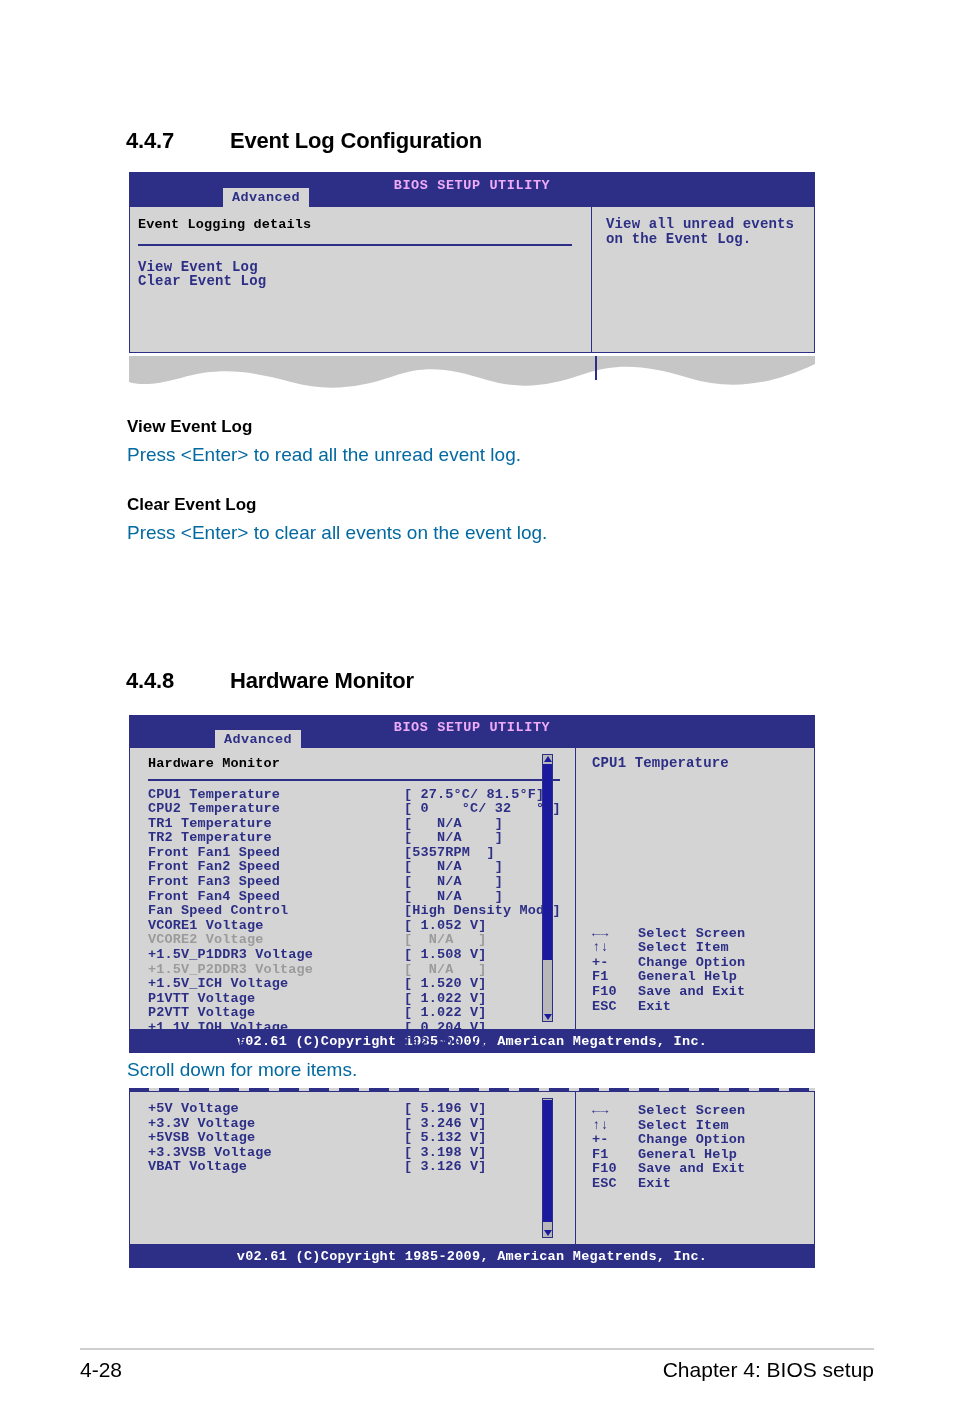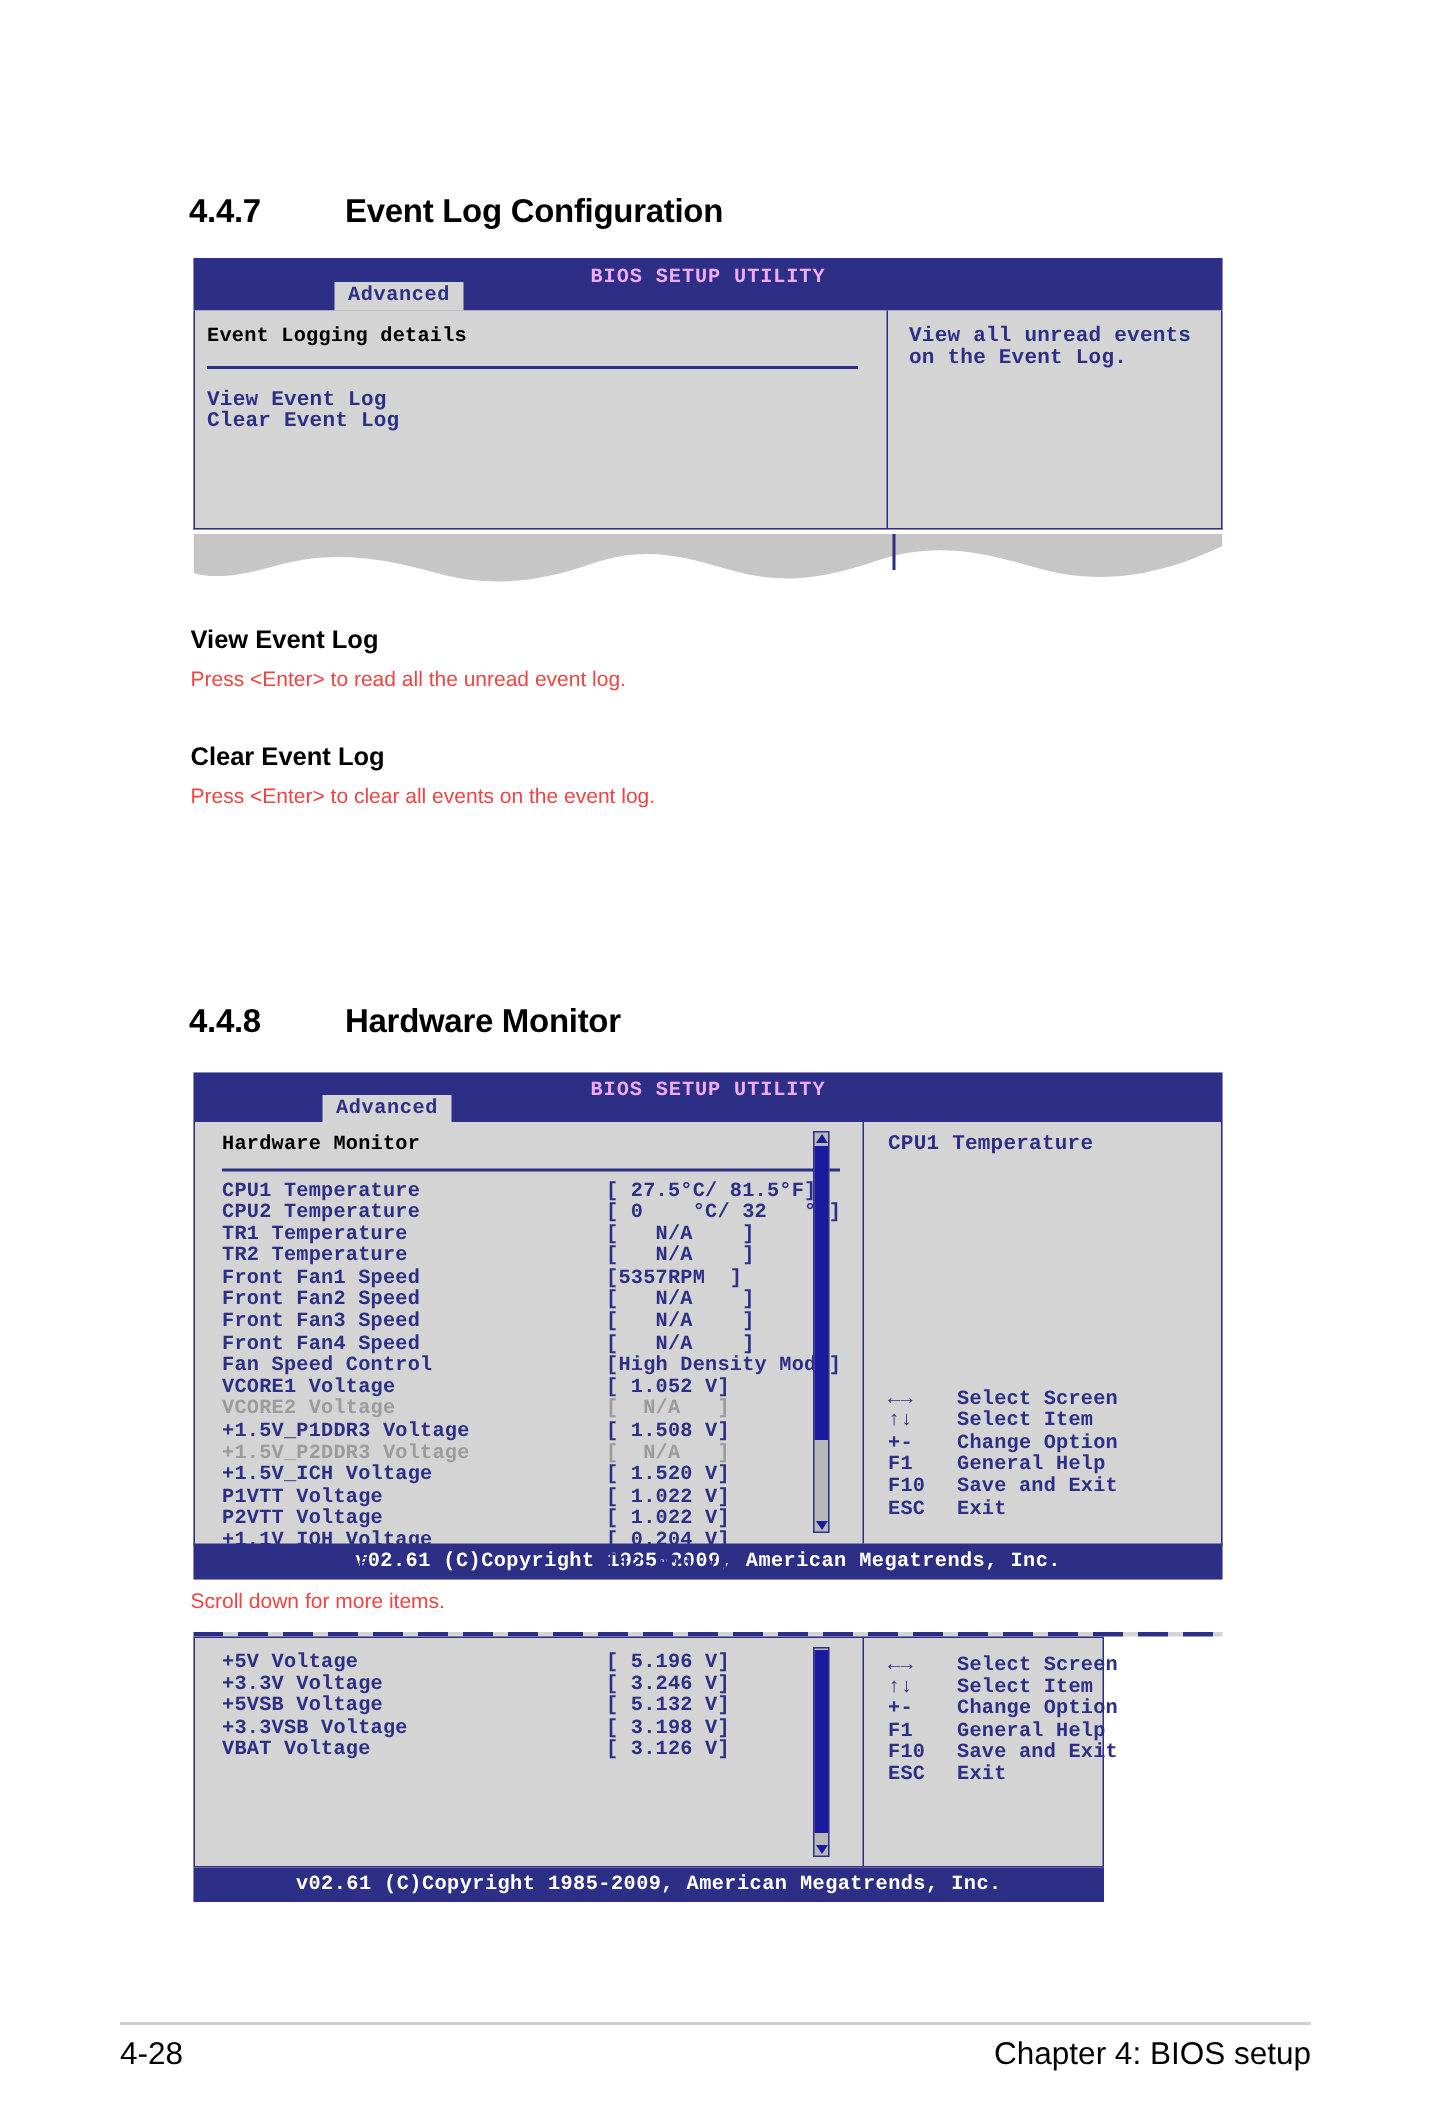--- a/index.html
+++ b/index.html
@@ -35,22 +35,22 @@
   
   .sub-head {
     position: absolute;
     font-weight: bold;
     font-size: 17px;
     color: #000;
     white-space: nowrap;
   }
   .body-text {
     position: absolute;
-    font-size: 14px;
-    color: #ef4444;
+    font-size: 19px;
+    color: #0369a1;
     white-space: nowrap;
   }
 
   
   .bios {
     position: absolute;
     width: 686px;
     background: #d4d4d4;
   }
   .bios-titlebar {
@@ -315,21 +315,21 @@
       </div>
     </div>
 
     <div class="bios-footer">v02.61 (C)Copyright 1985-2009, American Megatrends, Inc.</div>
   </div>
 
   <div class="body-text" style="left:127px; top:1059px;">Scroll down for more items.</div>
 
   <div class="dash-sep" style="left:129px; top:1088px; width:686px;"></div>
 
-  <div class="bios" style="left:129px; top:1091px; width:607px;">
+  <div class="bios" style="left:129px; top:1091px; width:686px;">
     <div class="bios-body" style="height:154px; border-top:1.5px solid #2d2f86;">
       <div class="bios-left" style="width:445px; padding-left:18px; padding-top:10px;">
         <div id="hw-bot-rows">
             <div class="hw-row"><span class="lbl blue">+5V Voltage</span><span class="val blue">[ 5.196 V]</span></div>
             <div class="hw-row"><span class="lbl blue">+3.3V Voltage</span><span class="val blue">[ 3.246 V]</span></div>
             <div class="hw-row"><span class="lbl blue">+5VSB Voltage</span><span class="val blue">[ 5.132 V]</span></div>
             <div class="hw-row"><span class="lbl blue">+3.3VSB Voltage</span><span class="val blue">[ 3.198 V]</span></div>
             <div class="hw-row"><span class="lbl blue">VBAT Voltage</span><span class="val blue">[ 3.126 V]</span></div>
           </div>
 

